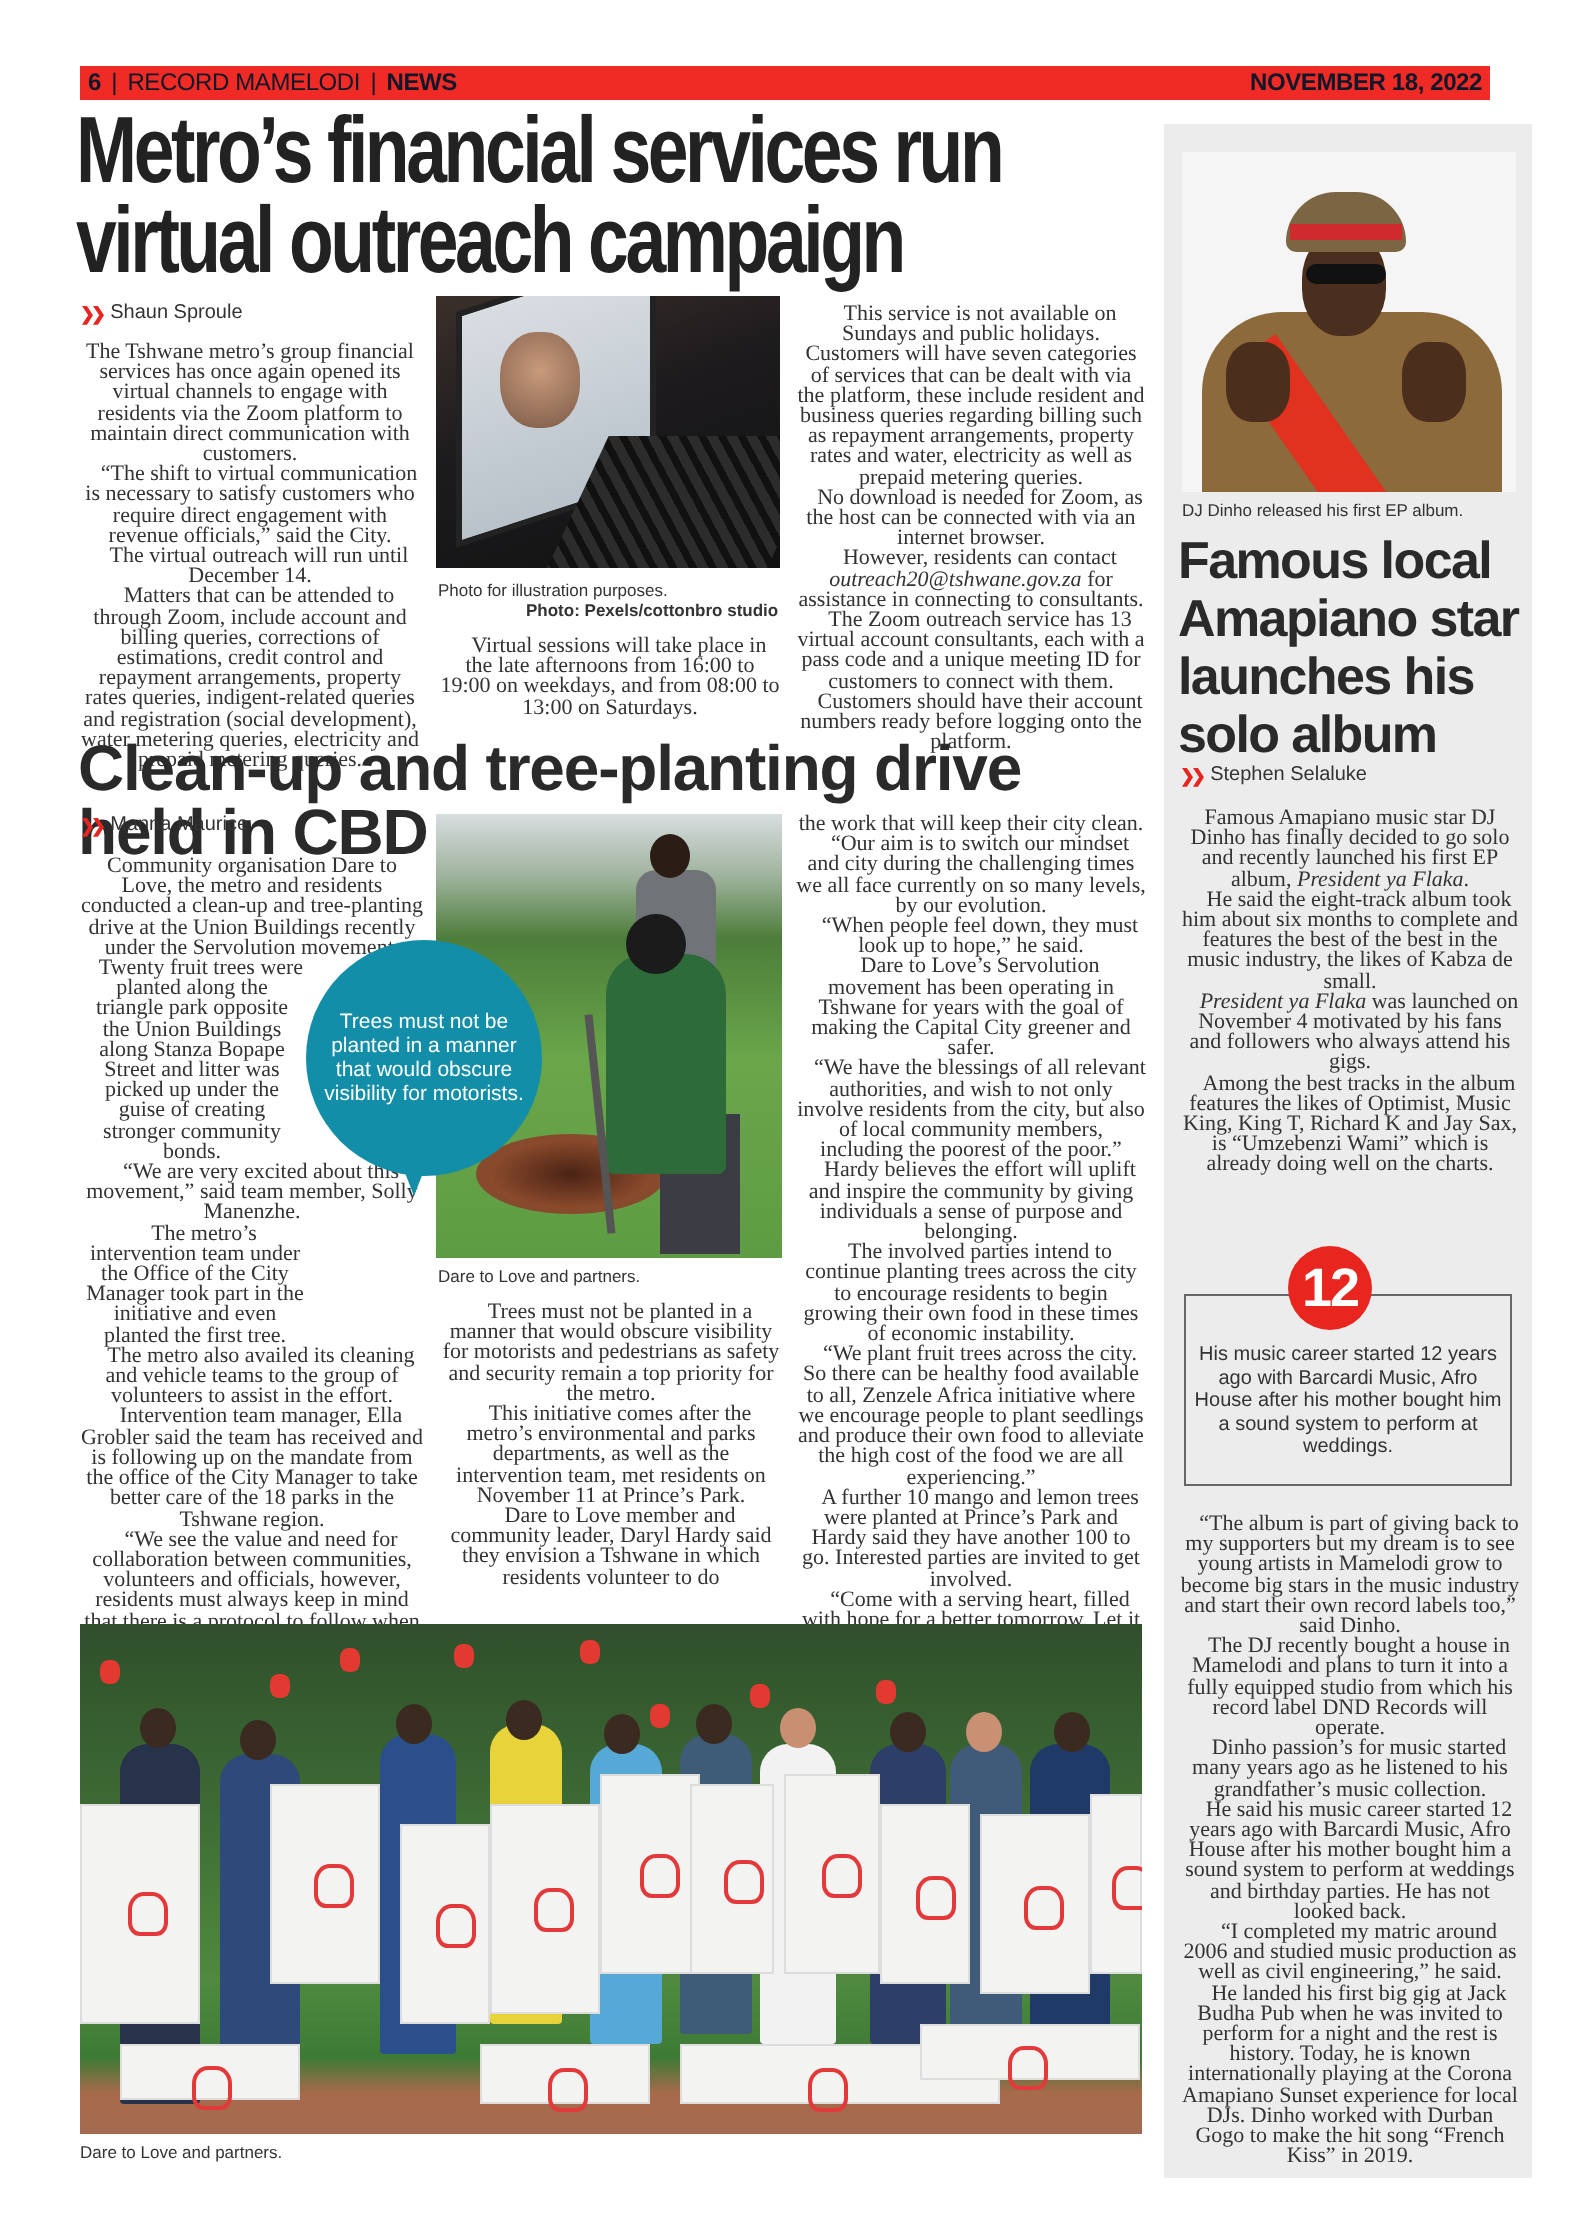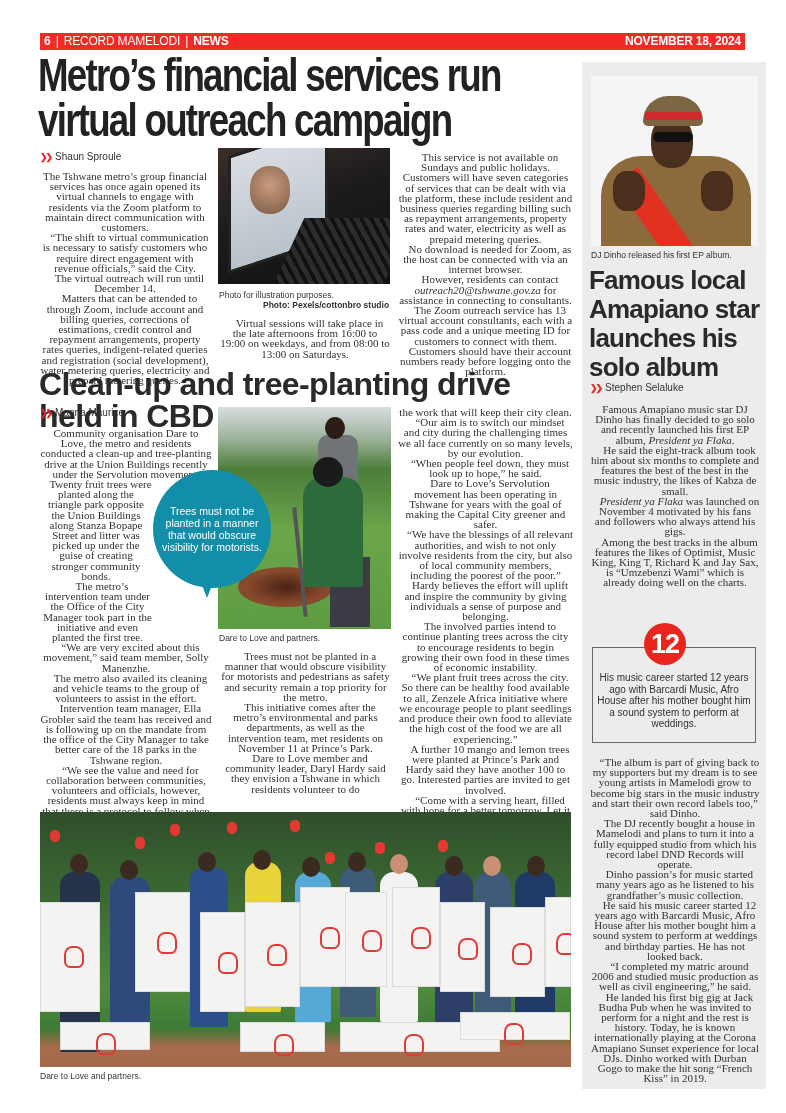--- a/index.html
+++ b/index.html
@@ -2,21 +2,21 @@
 <html><head>
 <meta charset="utf-8">
 <style>
   * { box-sizing: border-box; margin: 0; padding: 0; }
   html, body { width: 786px; height: 1113px; background: #ffffff; overflow: hidden; }
   body { position: relative; font-family: "Liberation Serif", serif; color: #2a2a2a; }
 
   .abs { position: absolute; }
 
   
-  .topbar { left: 40px; top: 33px; width: 705px; height: 17px; background: #f02a24; color: #ffffff;
+  .topbar { left: 40px; top: 33px; width: 705px; height: 17px; background: #f02a24; color: #0f172a;
     font-family: "Liberation Sans", sans-serif; font-weight: bold; font-size: 12px; line-height: 17px;
     display: flex; justify-content: space-between; padding: 0 4px; letter-spacing: -0.2px; }
   .topbar .left span { margin-right: 2px; }
   .topbar .thin { font-weight: normal; }
 
   .headline { left: 38px; top: 52px; width: 540px; font-family: "Liberation Sans", sans-serif; font-weight: bold;
     font-size: 47px; line-height: 45px; color: #222; letter-spacing: -2.2px; transform: scaleX(0.78); transform-origin: left top; width: 700px; }
 
   .byline { font-family: "Liberation Sans", sans-serif; font-size: 10px; color: #333; display:flex; align-items:center; gap:4px; }
   .byline .arrow { color: #e8261f; font-weight: bold; font-size: 9px; letter-spacing: -2px; }
@@ -86,21 +86,21 @@
 <body>
 
 <div class="abs topbar">
   <div class="left">
     <span>6</span>
     <span class="thin">|</span>
     <span class="thin">RECORD MAMELODI</span>
     <span class="thin">|</span>
     <span>NEWS</span>
   </div>
-  <div>NOVEMBER 18, 2024</div>
+  <div>NOVEMBER 18, 2022</div>
 </div>
 
 <h1 class="abs headline">Metro’s financial services run virtual outreach campaign</h1>
 
 <div class="abs byline" style="left:40px; top:151px;">
   <span class="arrow">❯❯</span>
   <span>Shaun Sproule</span>
 </div>
 
 <div class="abs body-text" style="left:40px; top:171px; width:170px;">
@@ -134,22 +134,22 @@
 <h2 class="abs sub-headline">Clean-up and tree-planting drive held in CBD</h2>
 
 <div class="abs byline" style="left:40px; top:407px;">
   <span class="arrow">❯❯</span>
   <span>Manna Maurice</span>
 </div>
 
 <div class="abs body-text" style="left:40px; top:428px; width:172px;">
   <p class="first">Community organisation Dare to Love, the metro and residents conducted a clean-up and tree-planting drive at the Union Buildings recently under the Servolution movement.</p>
   <p style="width:112px;">Twenty fruit trees were planted along the triangle park opposite the Union Buildings along Stanza Bopape Street and litter was picked up under the guise of creating stronger community bonds.</p>
+  <p>“We are very excited about this movement,” said team member, Solly Manenzhe.</p>
   <p style="width:115px;">The metro’s intervention team under the Office of the City Manager took part in the initiative and even planted the first tree.</p>
-  <p>“We are very excited about this movement,” said team member, Solly Manenzhe.</p>
   <p>The metro also availed its cleaning and vehicle teams to the group of volunteers to assist in the effort.</p>
   <p>Intervention team manager, Ella Grobler said the team has received and is following up on the mandate from the office of the City Manager to take better care of the 18 parks in the Tshwane region.</p>
   <p>“We see the value and need for collaboration between communities, volunteers and officials, however, residents must always keep in mind that there is a protocol to follow when community members wish to assist the metro in its task,” Grobler said.</p>
 </div>
 
 <div class="abs photo photo-tree">
   <div class="person2"></div>
     <div class="head2"></div>
   <div class="hole"></div>
   <div class="legs"></div>

